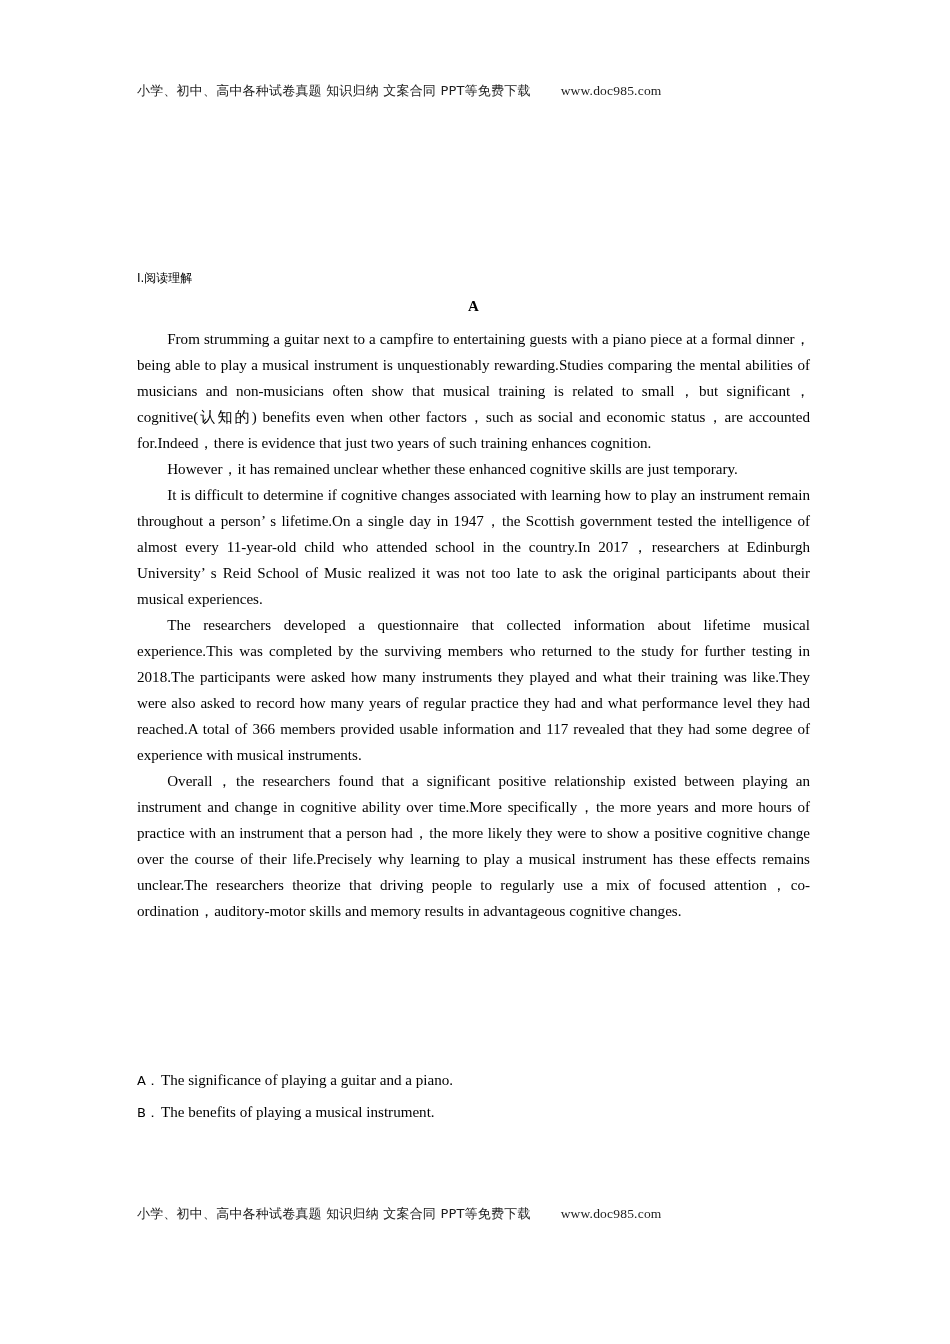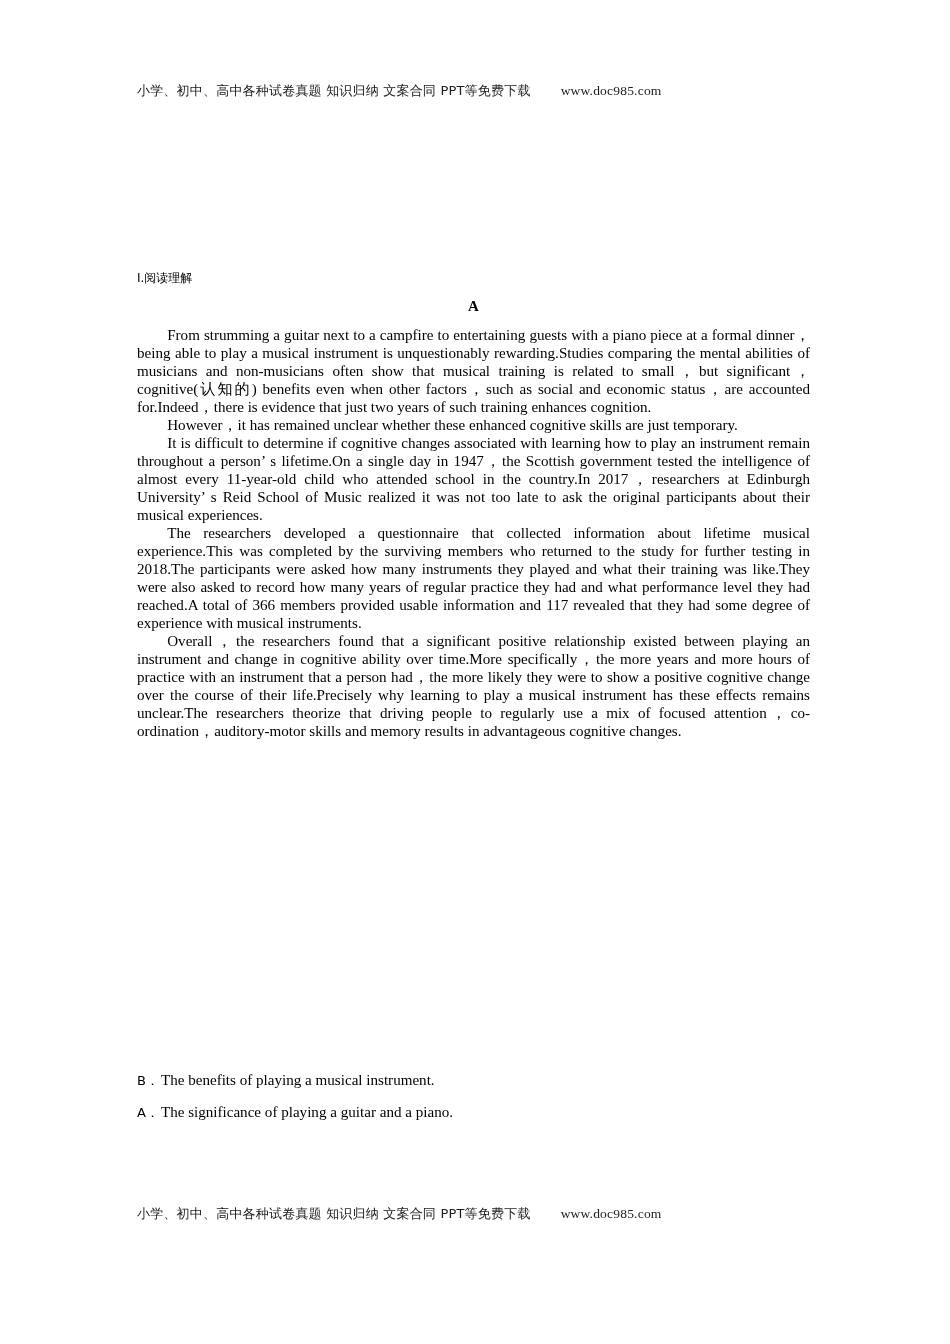--- a/index.html
+++ b/index.html
@@ -97,21 +97,21 @@
     top: 314px;
     left: 137px;
     width: 673px;
   }
   p.para {
     margin: 0;
     text-align: justify;
     text-align-last: left;
     text-justify: inter-word;
     font-size: 15.1px;
-    line-height: 18px;
+    line-height: 26px;
     text-indent: 2em;
     color: #000;
   }
 
   
   .question-block {
     position: absolute;
     top: 1053px;
     left: 137px;
     width: 673px;
@@ -158,24 +158,24 @@
   <div class="body-block">
     <p class="para">From strumming a guitar next to a campfire to entertaining guests with a piano piece at a formal dinner，being able to play a musical instrument is unquestionably rewarding.Studies comparing the mental abilities of musicians and non-musicians often show that musical training is related to small，but significant，cognitive(认知的) benefits even when other factors，such as social and economic status，are accounted for.Indeed，there is evidence that just two years of such training enhances cognition.</p>
     <p class="para">However，it has remained unclear whether these enhanced cognitive skills are just temporary.</p>
     <p class="para">It is difficult to determine if cognitive changes associated with learning how to play an instrument remain throughout a person’ s lifetime.On a single day in 1947，the Scottish government tested the intelligence of almost every 11-year-old child who attended school in the country.In 2017，researchers at Edinburgh University’ s Reid School of Music realized it was not too late to ask the original participants about their musical experiences.</p>
     <p class="para">The researchers developed a questionnaire that collected information about lifetime musical experience.This was completed by the surviving members who returned to the study for further testing in 2018.The participants were asked how many instruments they played and what their training was like.They were also asked to record how many years of regular practice they had and what performance level they had reached.A total of 366 members provided usable information and 117 revealed that they had some degree of experience with musical instruments.</p>
     <p class="para">Overall，the researchers found that a significant positive relationship existed between playing an instrument and change in cognitive ability over time.More specifically，the more years and more hours of practice with an instrument that a person had，the more likely they were to show a positive cognitive change over the course of their life.Precisely why learning to play a musical instrument has these effects remains unclear.The researchers theorize that driving people to regularly use a mix of focused attention，co-ordination，auditory-motor skills and memory results in advantageous cognitive changes.</p>
   </div>
 
   <div class="question-block">
     <p class="q-opt">
-      <span class="opt-letter fw-dot">B．</span><span>The benefits of playing a musical instrument.</span>
+      <span class="opt-letter fw-dot">A．</span><span>The significance of playing a guitar and a piano.</span>
     </p>
     <p class="q-opt">
-      <span class="opt-letter fw-dot">A．</span><span>The significance of playing a guitar and a piano.</span>
+      <span class="opt-letter fw-dot">B．</span><span>The benefits of playing a musical instrument.</span>
     </p>
   </div>
 
   <div class="running-line footer-line">
     <span class="cn">小学、初中、高中各种试卷真题 知识归纳 文案合同 PPT等免费下载</span><span class="gap-wide"></span><span class="url">www.doc985.com</span>
   </div>
 
 </div>
 
 </body></html>

